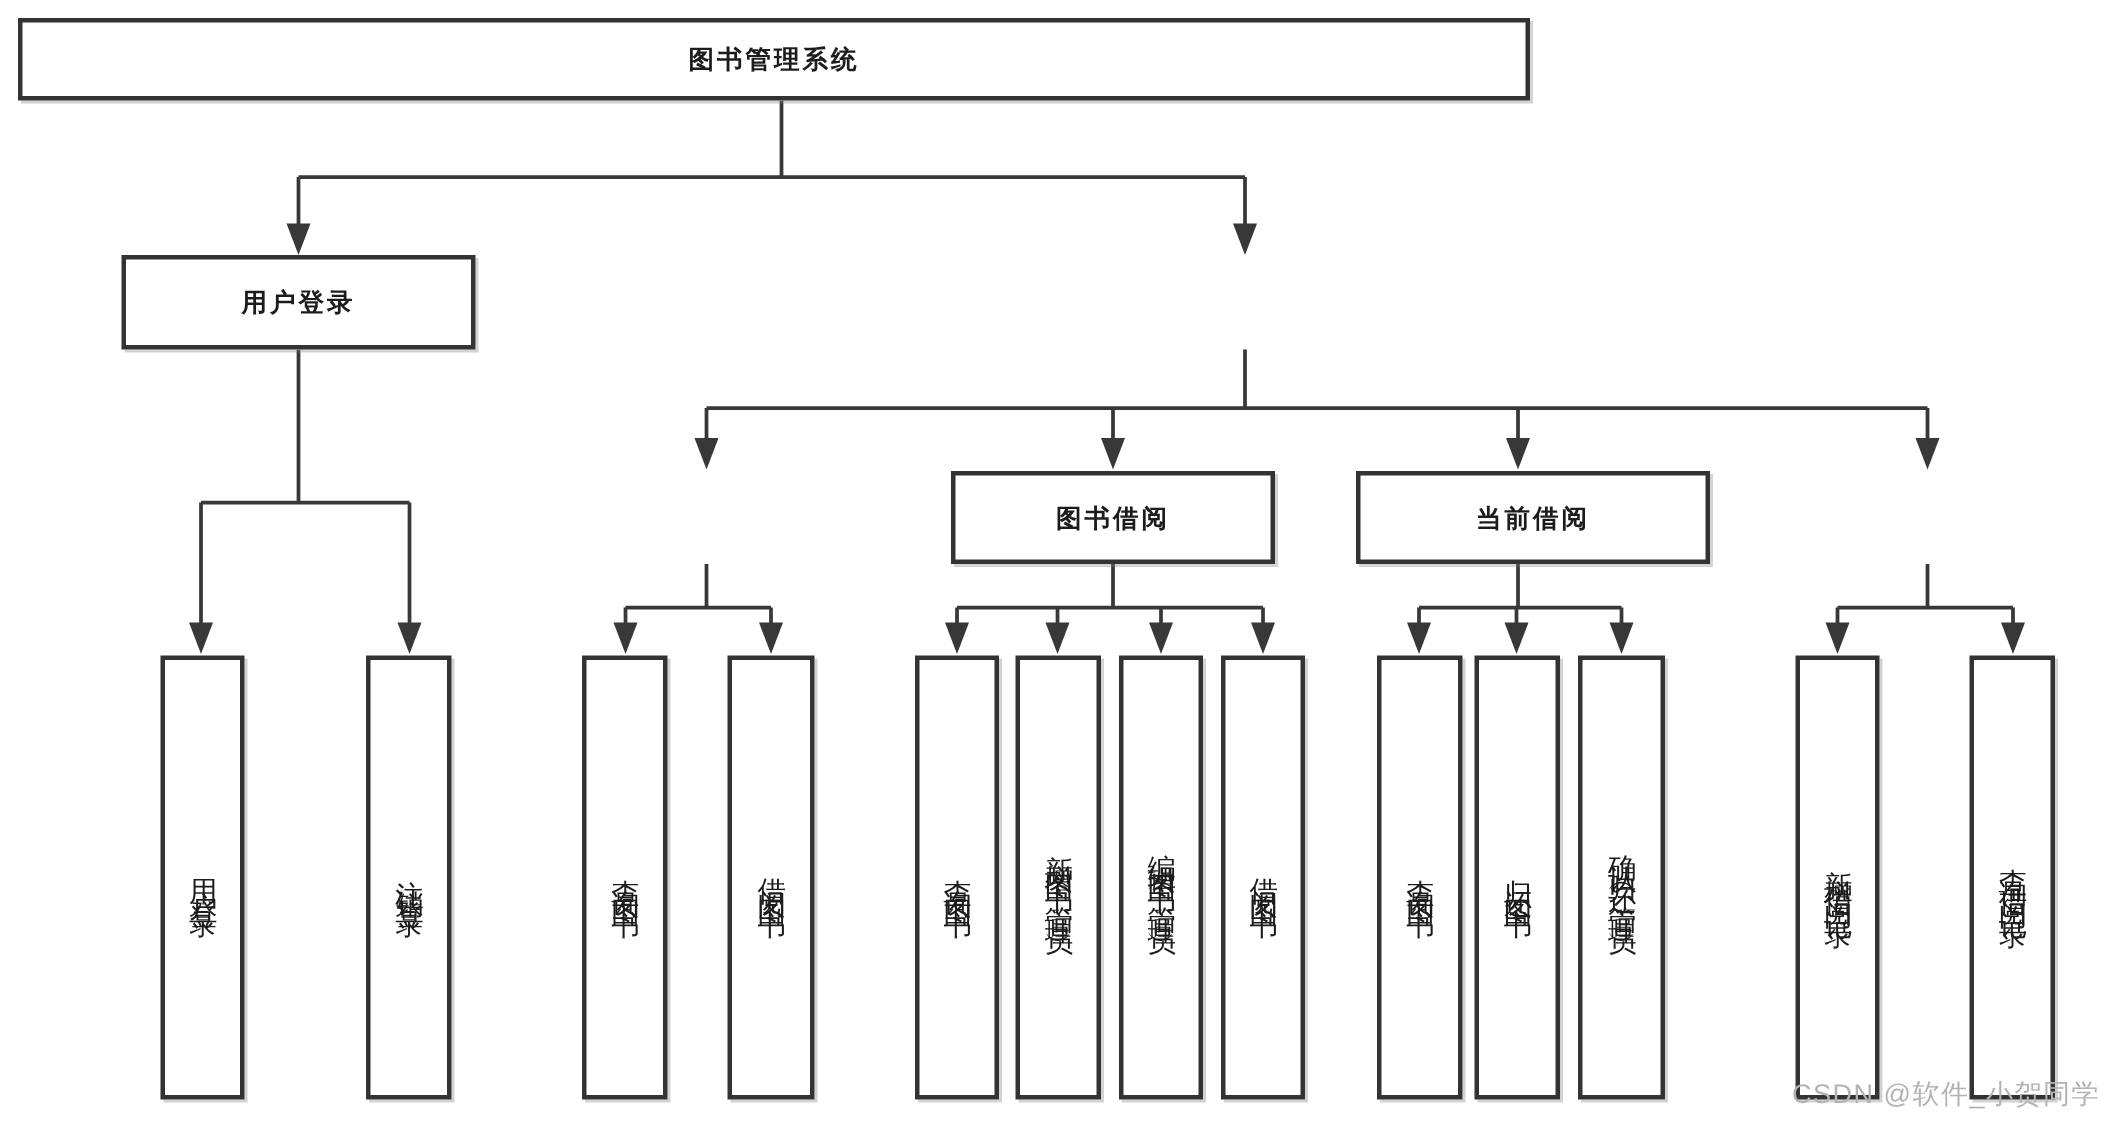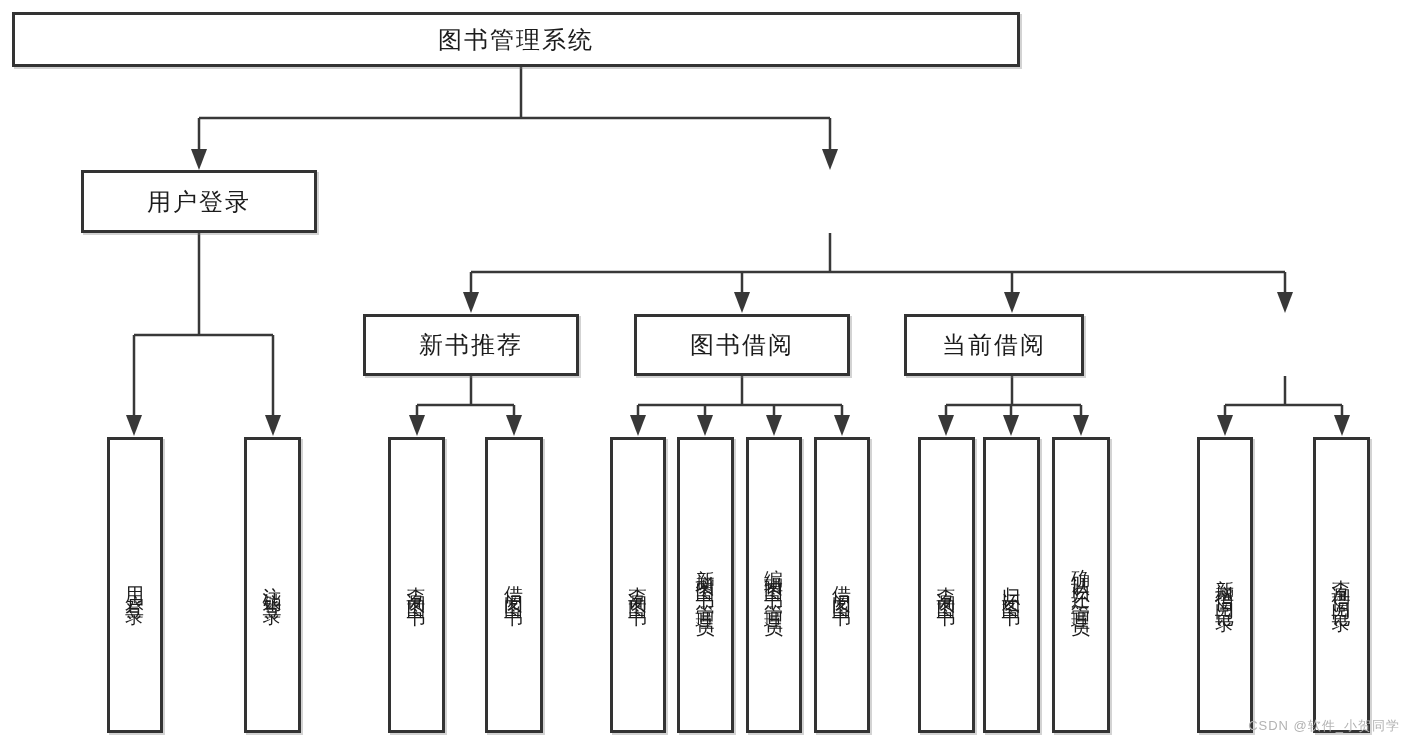--- a/index.html
+++ b/index.html
@@ -29,58 +29,59 @@
     border: 3px solid #333333;
     background: #ffffff;
     display: flex;
     align-items: center;
     justify-content: center;
     color: #1c1c1c;
     z-index: 2;
     box-shadow: 2px 2px 0 rgba(130,130,130,0.35);
   }
   .h-label {
-    font-size: 24px;
+    font-size: 17px;
     letter-spacing: 2px;
     white-space: nowrap;
+    font-weight: bold;
   }
   .v-label {
     writing-mode: vertical-rl;
     text-orientation: mixed;
     font-size: 19px;
     letter-spacing: 7px;
     line-height: 1;
   }
   
   .n-root  { left:12px;   top:12px;  width:1008px; height:55px; }
   .n-l2a   { left:81px;   top:170px; width:236px;  height:63px; }
   .n-l2b   { left:712px;  top:170px; width:236px;  height:63px; }
   .n-l3a   { left:363px;  top:314px; width:216px;  height:62px; }
   .n-l3b   { left:634px;  top:314px; width:216px;  height:62px;justify-content:center; }
-  .n-l3c   { left:904px;  top:314px; width:180px;  height:62px;justify-content:center; }
+  .n-l3c   { left:904px;  top:314px; width:236px;  height:62px;justify-content:center; }
   .n-l3d   { left:1177px; top:314px; width:216px;  height:62px; }
   .leaf    { top:437px; height:296px; }
   .n-f1  { left:107px;  width:56px; }
   .n-f2  { left:244px;  width:57px; }
   .n-f3  { left:388px;  width:57px; }
   .n-f4  { left:485px;  width:58px; }
   .n-f5  { left:610px;  width:56px; }
   .n-f6  { left:677px;  width:57px; }
   .n-f7  { left:746px;  width:56px; }
   .n-f8  { left:814px;  width:56px; }
   .n-f9  { left:918px;  width:57px; }
   .n-f10 { left:983px;  width:57px; }
   .n-f11 { left:1052px; width:58px; }
   .n-f12 { left:1197px; width:56px; }
   .n-f13 { left:1313px; width:57px; }
   .watermark {
     position: absolute;
     top: 717px;
     right: 5px;
-    font-size: 13px;
+    font-size: 18px;
     color: #b3b3b3;
     letter-spacing: 1px;
     z-index: 3;
     white-space: nowrap;
   }
 </style>
 </head>
 <body>
 
 <div class="canvas">
@@ -126,23 +127,20 @@
   </svg>
 
   <div class="box n-root">
     <span class="h-label">图书管理系统</span>
   </div>
 
   <div class="box n-l2a">
     <span class="h-label">用户登录</span>
   </div>
 
-  <div class="box n-l3a">
-    <span class="h-label">新书推荐</span>
-  </div>
   <div class="box n-l3b">
     <span class="h-label">图书借阅</span>
   </div>
   <div class="box n-l3c">
     <span class="h-label">当前借阅</span>
   </div>
 
   <div class="box leaf n-f1">
     <span class="v-label">用户登录</span>
   </div>

